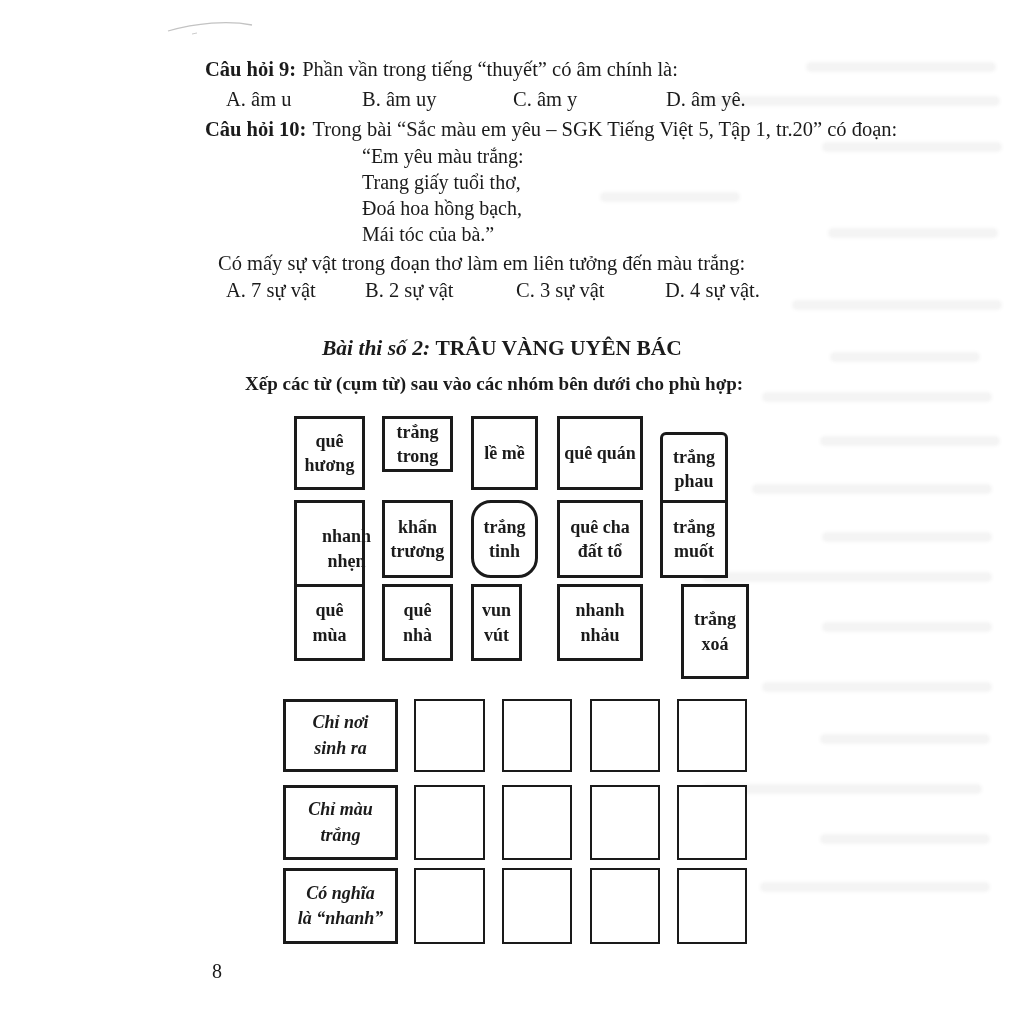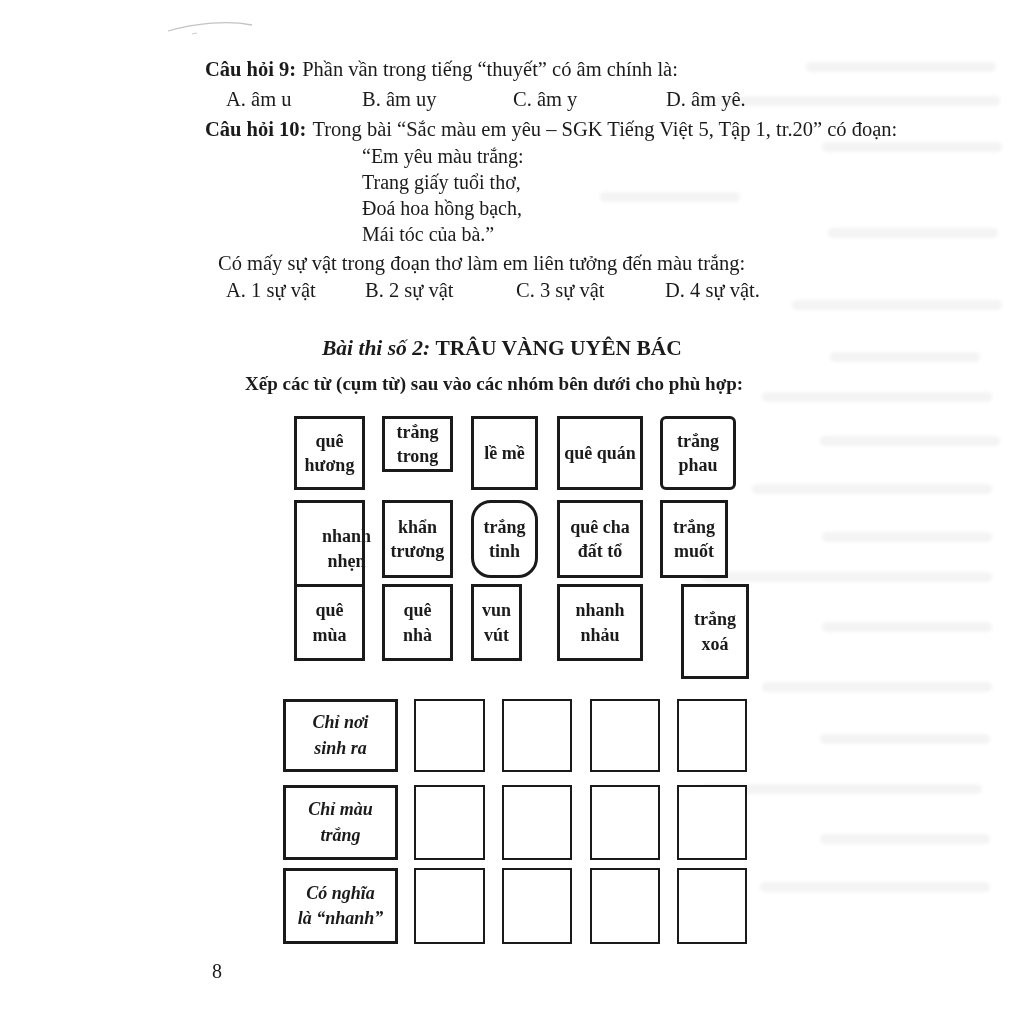--- a/index.html
+++ b/index.html
@@ -78,35 +78,35 @@
 <div class="abs option" style="left:666px;top:88px;">D. âm yê.</div>
 
 <div class="abs body-line" style="left:205px;top:117px;">
   <span class="q-label">Câu hỏi 10:</span><span class="q-text">Trong bài “Sắc màu em yêu – SGK Tiếng Việt 5, Tập 1, tr.20” có đoạn:</span>
 </div>
 <div class="abs poem-line" style="left:362px;top:145px;">“Em yêu màu trắng:</div>
 <div class="abs poem-line" style="left:362px;top:171px;">Trang giấy tuổi thơ,</div>
 <div class="abs poem-line" style="left:362px;top:197px;">Đoá hoa hồng bạch,</div>
 <div class="abs poem-line" style="left:362px;top:223px;">Mái tóc của bà.”</div>
 <div class="abs body-line" style="left:218px;top:251px;">Có mấy sự vật trong đoạn thơ làm em liên tưởng đến màu trắng:</div>
-<div class="abs option" style="left:226px;top:279px;">A. 1 sự vật</div>
+<div class="abs option" style="left:226px;top:279px;">A. 7 sự vật</div>
 <div class="abs option" style="left:365px;top:279px;">B. 2 sự vật</div>
 <div class="abs option" style="left:516px;top:279px;">C. 3 sự vật</div>
 <div class="abs option" style="left:665px;top:279px;">D. 4 sự vật.</div>
 
 <div class="abs title-line" style="left:322px;top:336px;">
   <span class="title-prefix">Bài thi số 2: </span><span>TRÂU VÀNG UYÊN BÁC</span>
 </div>
 <div class="abs instruction" style="left:245px;top:373px;">Xếp các từ (cụm từ) sau vào các nhóm bên dưới cho phù hợp:</div>
 
 <div class="card" style="left:294px;top:416px;width:71px;height:74px;font-family:Liberation Serif, serif;">quê hương</div>
 <div class="card" style="left:382px;top:416px;width:71px;height:56px;">trắng trong</div>
 <div class="card" style="left:471px;top:416px;width:67px;height:74px;">lề mề</div>
 <div class="card" style="left:557px;top:416px;width:86px;height:74px;">quê quán</div>
-<div class="card" style="left:660px;top:416px;width:76px;height:74px;border-radius:6px;">trắng phau</div>
+<div class="card" style="left:660px;top:432px;width:68px;height:74px;border-radius:6px;">trắng phau</div>
 
 <div class="card" style="left:294px;top:500px;width:71px;height:97px;padding-left:38px;">nhanh nhẹn</div>
 <div class="card" style="left:382px;top:500px;width:71px;height:78px;">khẩn trương</div>
 <div class="card" style="left:471px;top:500px;width:67px;height:78px;border-radius:20px;">trắng tinh</div>
 <div class="card" style="left:557px;top:500px;width:86px;height:78px;">quê cha đất tổ</div>
 <div class="card" style="left:660px;top:500px;width:68px;height:78px;">trắng muốt</div>
 
 <div class="card" style="left:294px;top:584px;width:71px;height:77px;">quê mùa</div>
 <div class="card" style="left:382px;top:584px;width:71px;height:77px;">quê nhà</div>
 <div class="card" style="left:471px;top:584px;width:51px;height:77px;">vun vút</div>

